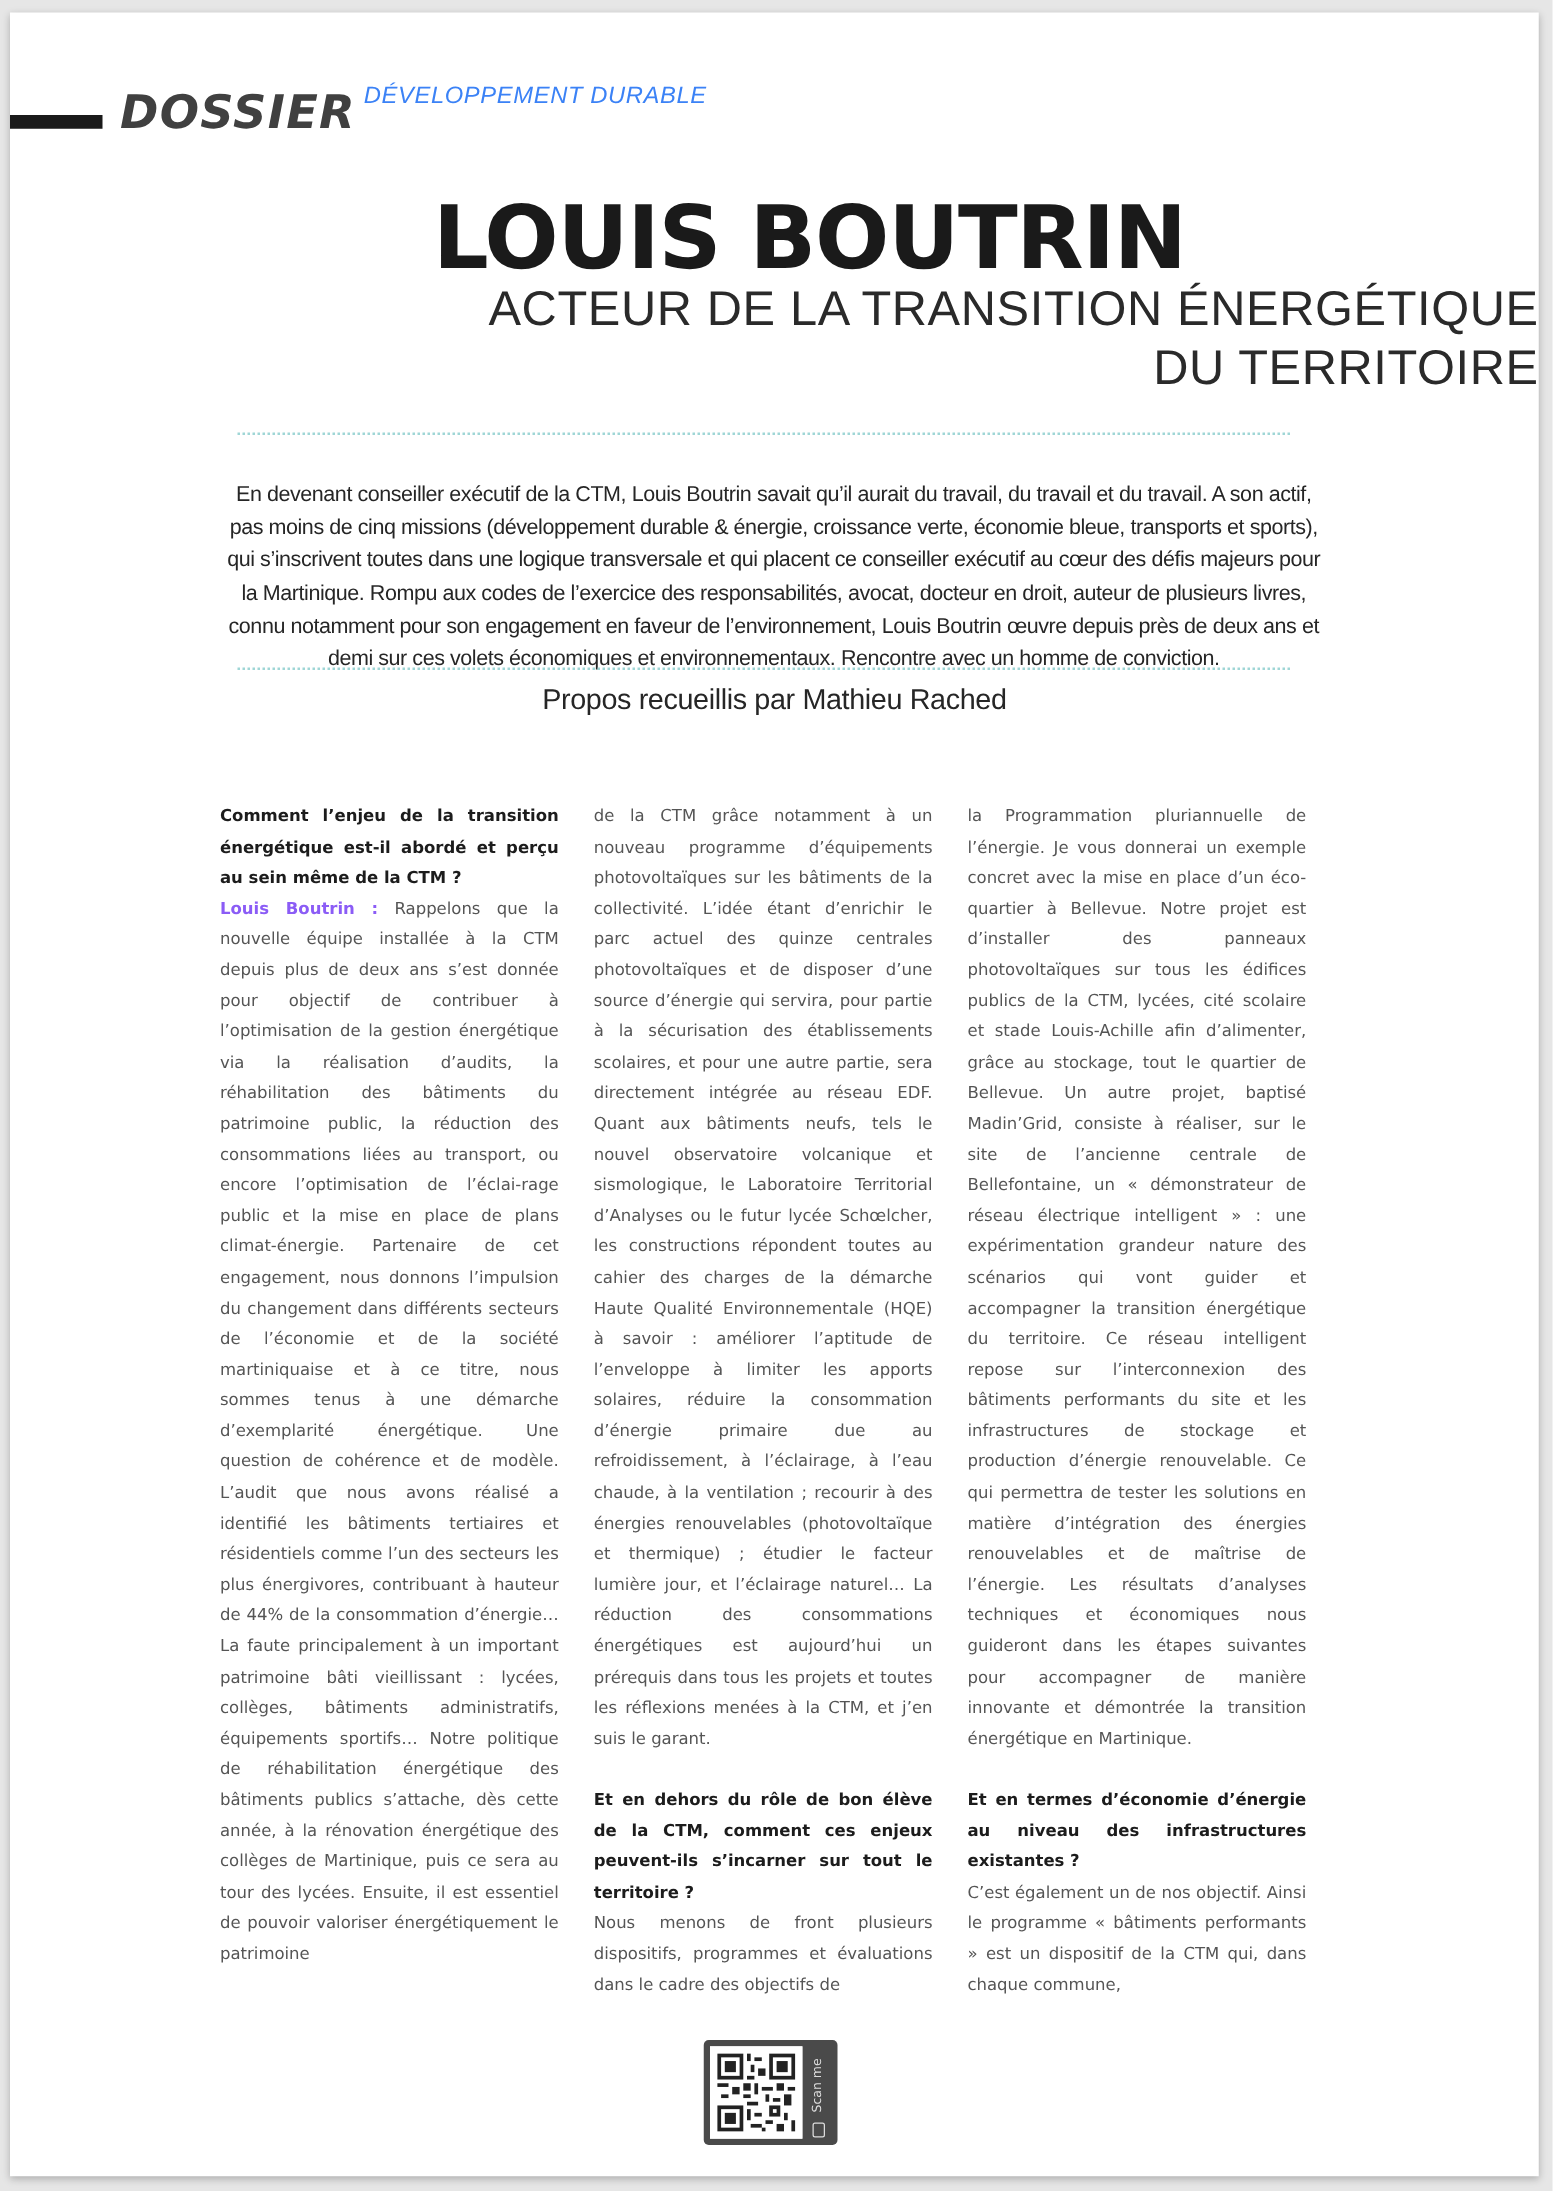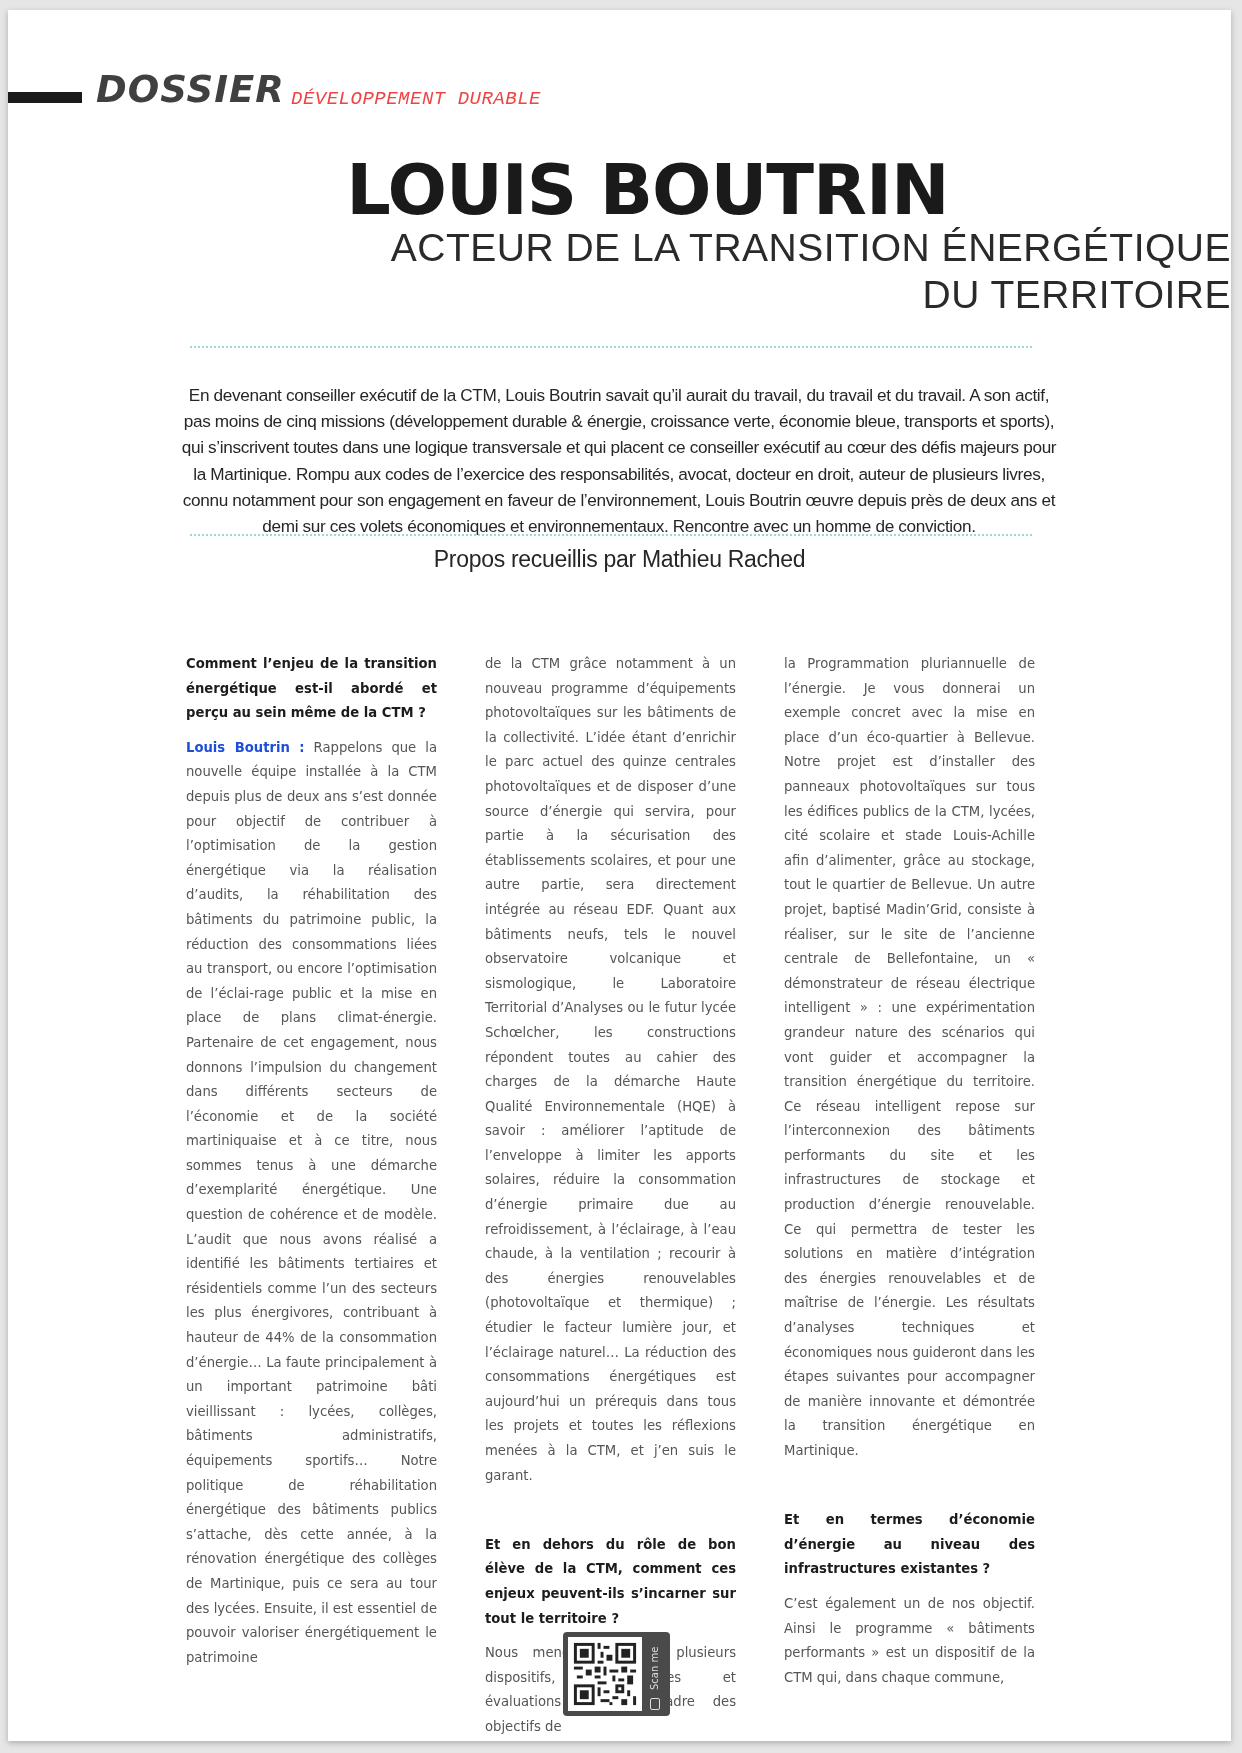--- a/index.html
+++ b/index.html
@@ -19,23 +19,23 @@
     position: absolute; left: 0; top: 82px;
     width: 74px; height: 11px; background: #1a1a1a;
   }
   .dossier-label {
     position: absolute; left: 88px; top: 58px;
     font-family: "DejaVu Sans", sans-serif;
     font-weight: bold; font-style: italic;
     font-size: 37px; color: #404040; letter-spacing: 1px;
   }
   .dossier-sub {
-    position: absolute; left: 283px; top: 78px;
-    font-family: Liberation Mono, monospace;
-    font-style: italic; font-size: 19px; color: #ef4444;
+    position: absolute; left: 283px; top: 56px;
+    font-family: Liberation Sans, sans-serif;
+    font-style: italic; font-size: 19px; color: #3b82f6;
     letter-spacing: 0.5px;
   }
   .title {
     position: absolute; left: 0; width: 1223px; top: 140px;
     text-align: center;
     font-family: "DejaVu Sans", sans-serif;
     font-weight: bold; font-size: 70px; color: #1a1a1a;
     letter-spacing: -1px; line-height: 80px; padding-left: 28px;
   }
   .subtitle {
@@ -67,25 +67,25 @@
   }
   .col {
     position: absolute; top: 632px; width: 271px;
     font-family: "DejaVu Sans", sans-serif;
     font-size: 13.2px; line-height: 24.6px; color: #555555;
     text-align: justify; hyphens: none;
   }
   .col.c1 { left: 168px; }
   .col.c2 { left: 467px; }
   .col.c3 { left: 766px; }
-  .col p { margin: 10px; }
+  .col p { margin: 0; }
   .q {
     font-weight: bold; color: #1c1c1c;
   }
-  .spk { font-weight: bold; color: #1d4ed8; }
+  .spk { font-weight: bold; color: #8b5cf6; }
   .gap { height: 24.6px; }
   .qr {
     position: absolute; left: 555px; top: 1622px;
     width: 107px; height: 84px;
     background: #4a4a4a; border-radius: 4px;
   }
   .qr-inner {
     position: absolute; left: 5px; top: 5px; width: 74px; height: 74px;
     background: #fff;
   }

